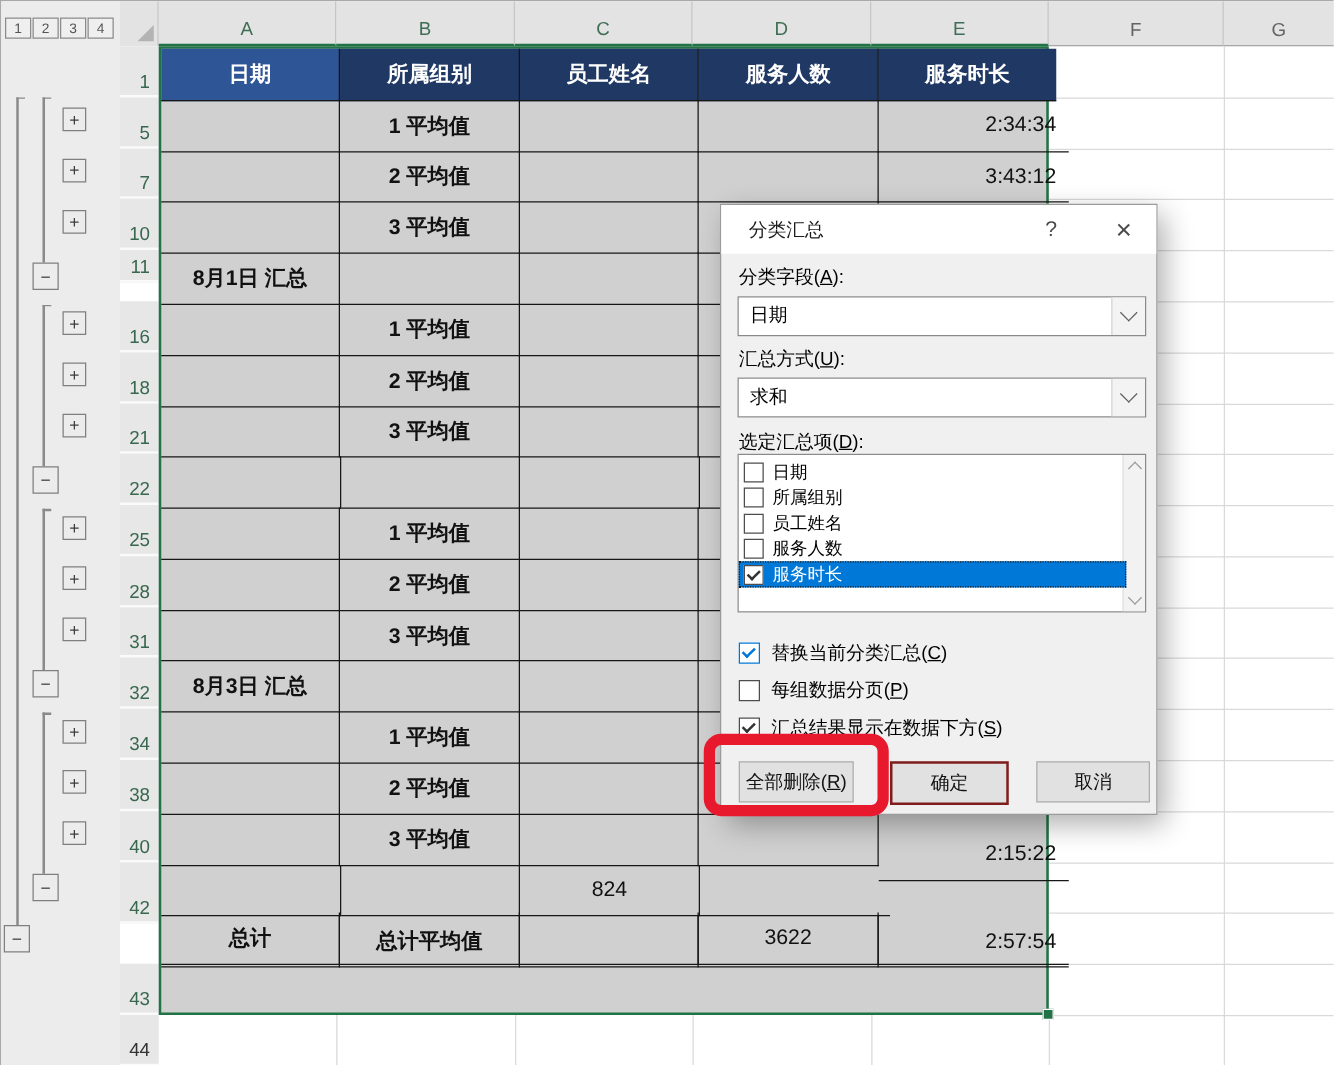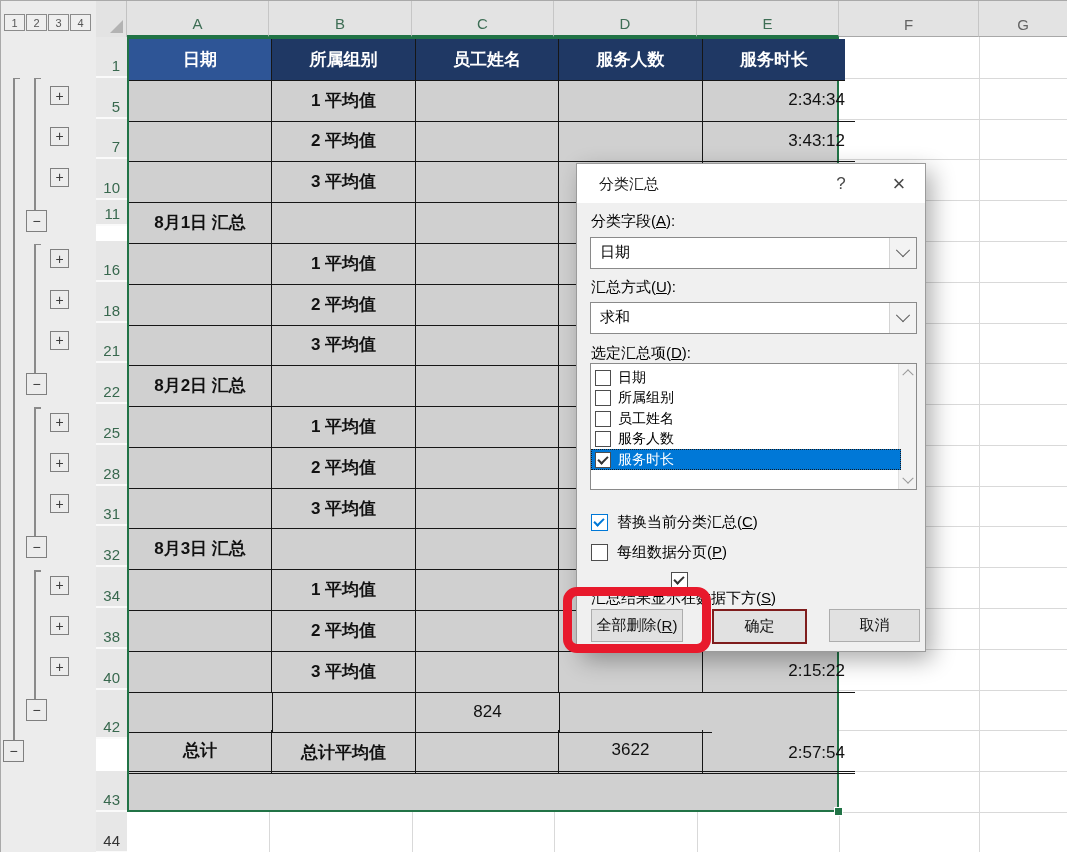--- a/index.html
+++ b/index.html
@@ -236,21 +236,20 @@
         <div class="tcell time" style="width: 142px; flex: 0 0 auto;"></div>
       </div>
       <div class="trow" style="top: 285.526px; height: 40.7895px;">
         <div class="tcell lab" style="width: 142px; flex: 0 0 auto;"></div>
         <div class="tcell lab" style="width: 143px; flex: 0 0 auto;">3 平均值</div>
         <div class="tcell" style="width: 142px; flex: 0 0 auto;"></div>
         <div class="tcell" style="width: 143px; flex: 0 0 auto;"></div>
         <div class="tcell time" style="width: 142px; flex: 0 0 auto;"></div>
       </div>
       <div class="trow" style="top: 326.316px; height: 40.7895px;">
-        <div class="tcell lab" style="width: 142px; flex: 0 0 auto;">8月2日 汇总</div>
         <div class="tcell lab" style="width: 143px; flex: 0 0 auto;"></div>
         <div class="tcell" style="width: 142px; flex: 0 0 auto;"></div>
         <div class="tcell" style="width: 143px; flex: 0 0 auto;"></div>
         <div class="tcell time" style="width: 142px; flex: 0 0 auto;"></div>
       </div>
       <div class="trow" style="top: 367.105px; height: 40.7895px;">
         <div class="tcell lab" style="width: 142px; flex: 0 0 auto;"></div>
         <div class="tcell lab" style="width: 143px; flex: 0 0 auto;">1 平均值</div>
         <div class="tcell" style="width: 142px; flex: 0 0 auto;"></div>
         <div class="tcell" style="width: 143px; flex: 0 0 auto;"></div>
@@ -289,21 +288,21 @@
         <div class="tcell lab" style="width: 143px; flex: 0 0 auto;">2 平均值</div>
         <div class="tcell" style="width: 142px; flex: 0 0 auto;"></div>
         <div class="tcell" style="width: 143px; flex: 0 0 auto;"></div>
         <div class="tcell time" style="width: 142px; flex: 0 0 auto;"></div>
       </div>
       <div class="trow" style="top: 611.842px; height: 40.7895px;">
         <div class="tcell lab" style="width: 142px; flex: 0 0 auto;"></div>
         <div class="tcell lab" style="width: 143px; flex: 0 0 auto;">3 平均值</div>
         <div class="tcell" style="width: 142px; flex: 0 0 auto;"></div>
         <div class="tcell" style="width: 143px; flex: 0 0 auto;"></div>
-        <div class="tcell time" style="width: 142px; flex: 0 0 auto;">2:15:22</div>
+        <div class="tcell time" style="width: 142px; flex: 0 0 auto; margin-top: 12px;">2:15:22</div>
       </div>
       <div class="trow" style="top: 652.632px; height: 40.7895px;">
         <div class="tcell lab" style="width: 143px; flex: 0 0 auto;"></div>
         <div class="tcell" style="width: 142px; flex: 0 0 auto;"></div>
         <div class="tcell" style="width: 143px; flex: 0 0 auto;">824</div>
         <div class="tcell time" style="width: 142px; flex: 0 0 auto;"></div>
       </div>
       <div class="trow" style="top: 693.421px; height: 40.7895px;">
         <div class="tcell lab" style="width: 142px; flex: 0 0 auto;"></div>
         <div class="tcell lab" style="width: 143px; flex: 0 0 auto;">总计平均值</div>
@@ -378,21 +377,21 @@
         <div class="dcheck-row" style="top: 348px;">
           <div class="dcheck accent">
             <div class="checkmark blue"></div>
           </div>
           <span>替换当前分类汇总(<u>C</u>)</span>
         </div>
         <div class="dcheck-row" style="top: 378px;">
           <div class="dcheck"></div>
           <span>每组数据分页(<u>P</u>)</span>
         </div>
-        <div class="dcheck-row" style="top: 408px; flex-direction: column;">
+        <div class="dcheck-row" style="top: 408px;">
           <div class="dcheck">
             <div class="checkmark"></div>
           </div>
           <span>汇总结果显示在数据下方(<u>S</u>)</span>
         </div>
       </div>
     <div id="dlg-buttons">
         <div class="dlg-btn" style="left: 14px; width: 90px;">全部删除(<u>R</u>)</div>
         <div class="dlg-btn default" style="left: 135px; width: 91px;">确定</div>
         <div class="dlg-btn" style="left: 252px; width: 89px;">取消</div>

